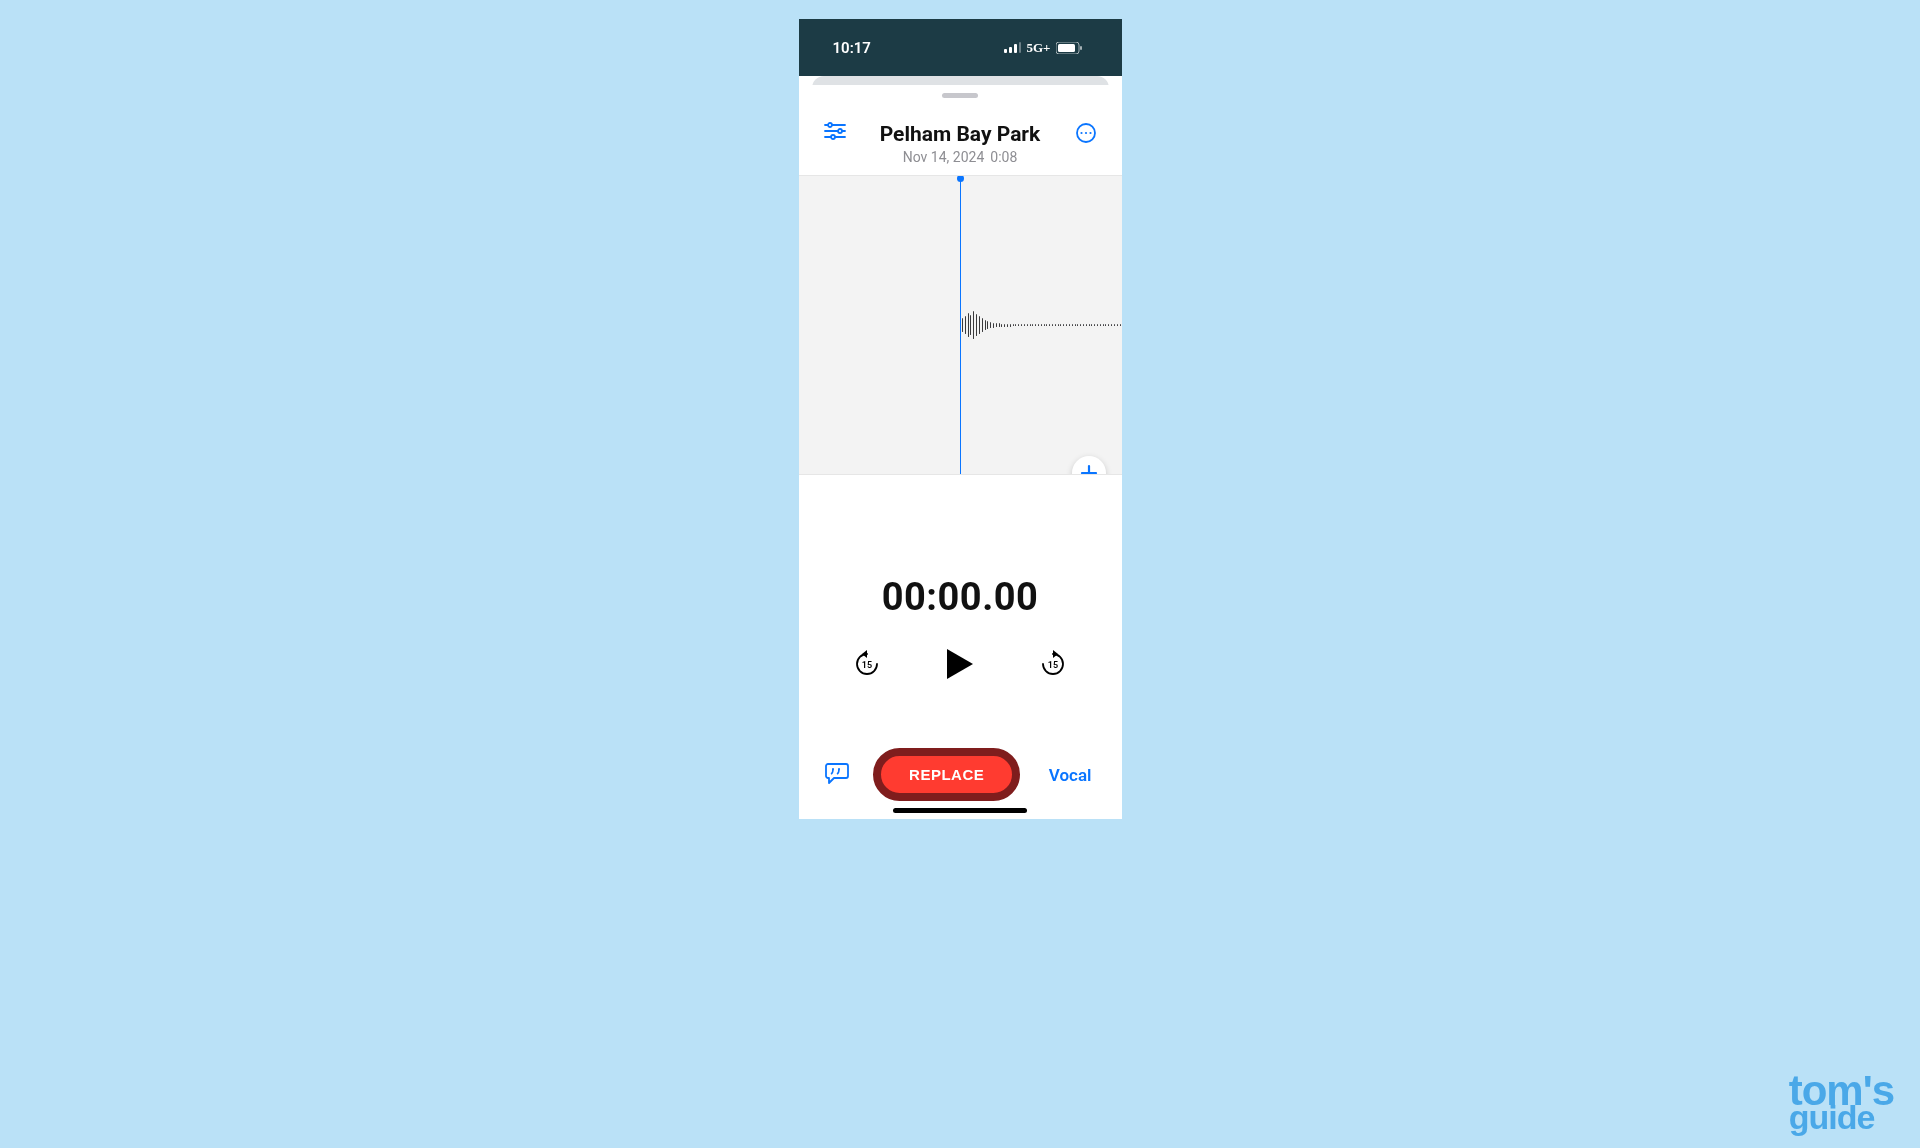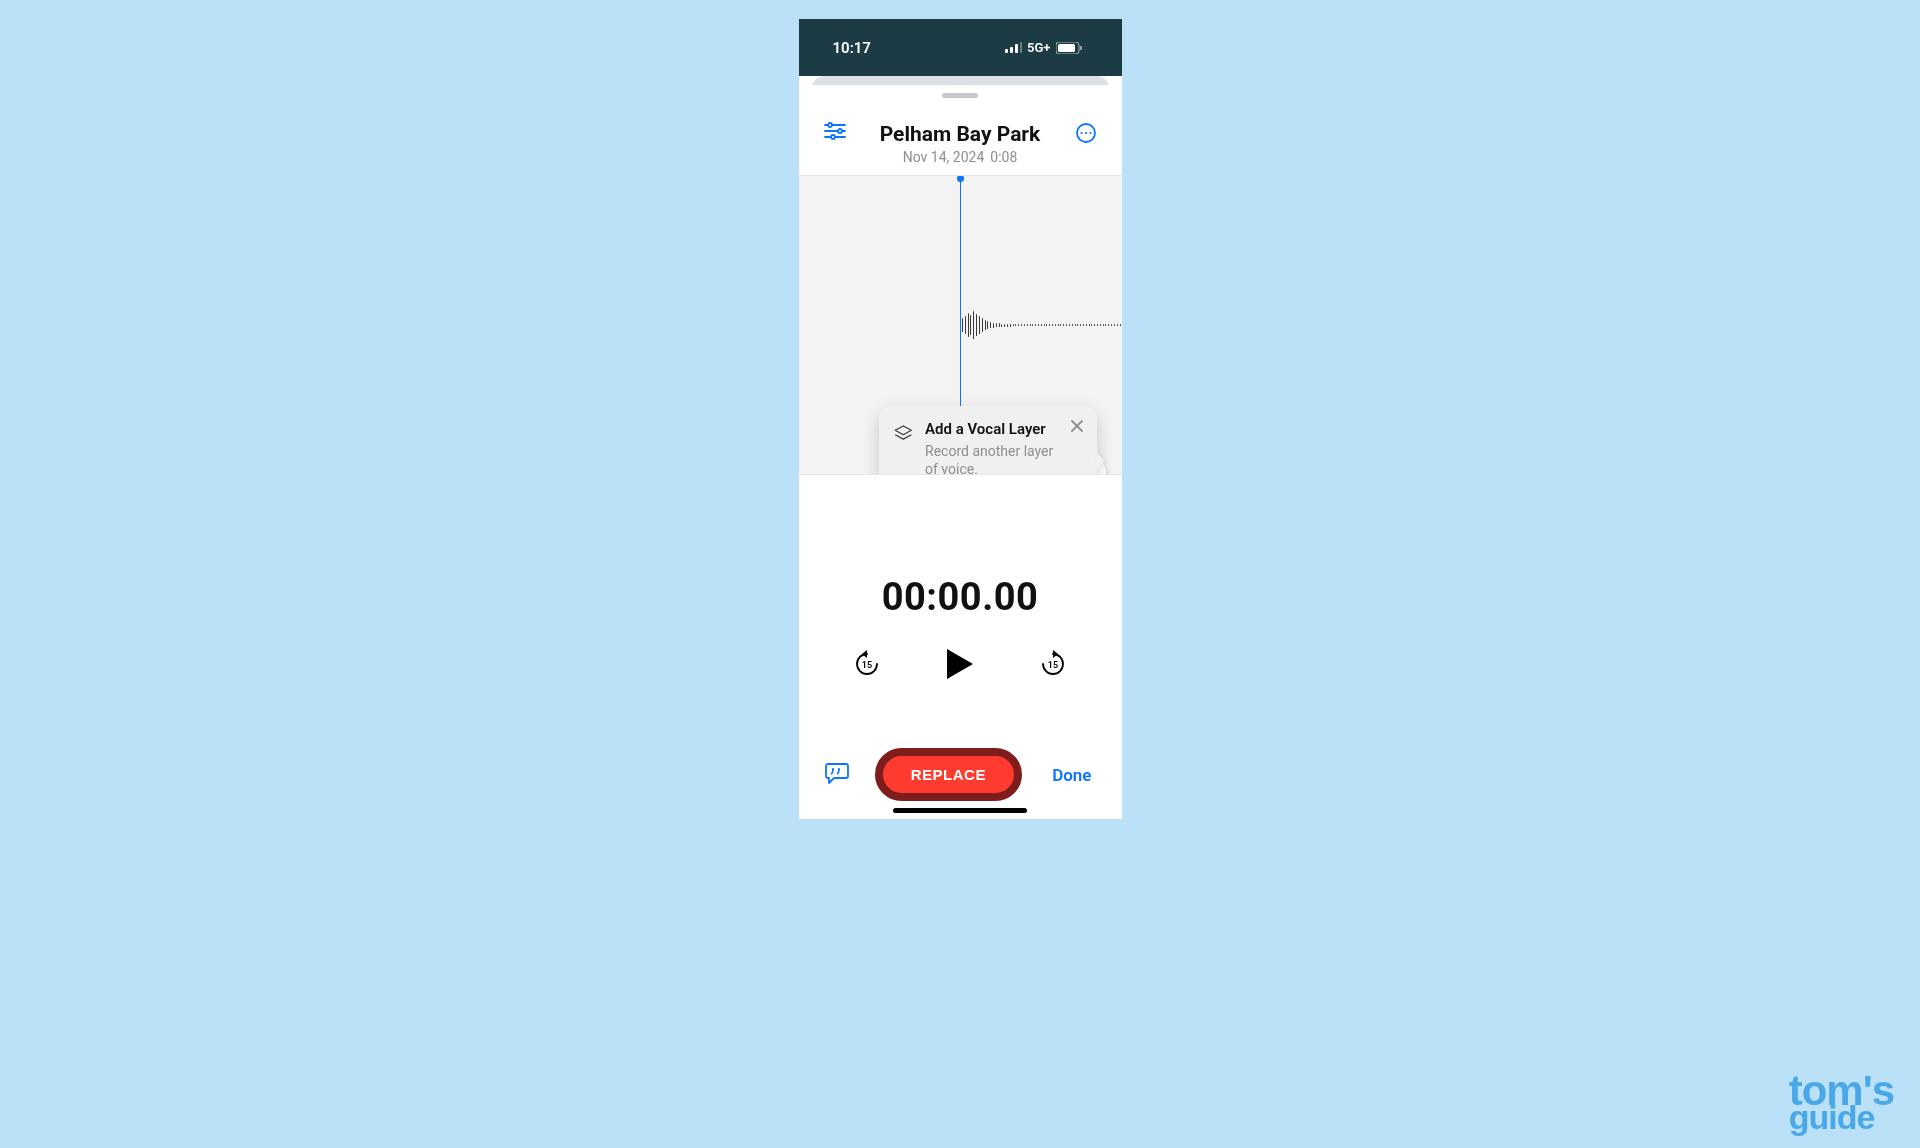--- a/index.html
+++ b/index.html
@@ -29,21 +29,21 @@
     height: 57px;
     background: #1c3b45;
     color: #fff;
     display: flex;
     align-items: center;
     justify-content: space-between;
     padding: 0 40px 0 34px;
     font-size: 15px;
     font-weight: 600;
   }
-  .status-right { display: flex; align-items: center; gap: 5px; font-size: 13px; }
+  .status-right { display: flex; align-items: center; gap: 5px; font-size: 13px; font-family: Liberation Serif, serif; }
   .status-right svg { display: block; }
 
   .sheet-peek {
     height: 12px;
     background: #dfe2e5;
     border-radius: 12px 12px 0 0;
     margin: 0 13px;
   }
 
   .sheet {
@@ -360,36 +360,20 @@
           <div class="wf-bar" style="height: 2px;"></div>
           <div class="wf-bar" style="height: 2px;"></div>
           <div class="wf-bar" style="height: 2px;"></div>
           <div class="wf-bar" style="height: 2px;"></div>
           <div class="wf-bar" style="height: 2px;"></div>
           <div class="wf-bar" style="height: 2px;"></div>
           <div class="wf-bar" style="height: 2px;"></div>
           <div class="wf-bar" style="height: 6px;"></div>
         </div>
 
-      <div class="tooltip">
-        <svg width="28" height="28" viewBox="0 0 28 28" fill="none" stroke="#3a3a3c" stroke-width="1.6" stroke-linejoin="round">
-          <path d="M14 3 L25 9 L14 15 L3 9 Z"></path>
-          <path d="M3 15 L14 21 L25 15"></path>
-        </svg>
-        <div>
-          <div class="tip-title">Add a Vocal Layer</div>
-          <div class="tip-body">Record another layer of voice.</div>
-        </div>
-        <span class="tip-close">
-          <svg width="12" height="12" viewBox="0 0 12 12" stroke="#8e8e93" stroke-width="1.8" stroke-linecap="round">
-            <line x1="1" y1="1" x2="11" y2="11"></line>
-              <line x1="11" y1="1" x2="1" y2="11"></line>
-          </svg>
-        </span>
-      </div>
 
       <span class="add-layer-btn">
         <svg width="18" height="18" viewBox="0 0 18 18" stroke="#0a75ff" stroke-width="2.2" stroke-linecap="round">
           <line x1="9" y1="2" x2="9" y2="16"></line>
             <line x1="2" y1="9" x2="16" y2="9"></line>
         </svg>
       </span>
     </div>
 
     <div class="controls">
@@ -421,21 +405,21 @@
         <span class="quote-btn">
           <svg width="24" height="22" viewBox="0 0 24 22" fill="none" stroke="#0a75ff" stroke-width="1.8" stroke-linejoin="round">
             <path d="M3 2 H21 A2 2 0 0 1 23 4 V14 A2 2 0 0 1 21 16 H9 L4 21 V16 H3 A2 2 0 0 1 1 14 V4 A2 2 0 0 1 3 2 Z"></path>
             <path d="M8 7 Q8 11 6 12" stroke-width="1.6"></path>
             <path d="M14 7 Q14 11 12 12" stroke-width="1.6"></path>
             <circle cx="8" cy="7" r="1" fill="#0a75ff" stroke="none"></circle>
             <circle cx="14" cy="7" r="1" fill="#0a75ff" stroke="none"></circle>
           </svg>
         </span>
         <button class="replace-btn">REPLACE</button>
-        <span class="done-btn">Done</span>
+        <span class="done-btn">Vocal</span>
       </div>
 
       <div class="home-indicator"></div>
     </div>
   </div>
 </div>
 
 <div class="watermark">
   <div class="l1">tom's</div>
   <div class="l2">guide</div>

